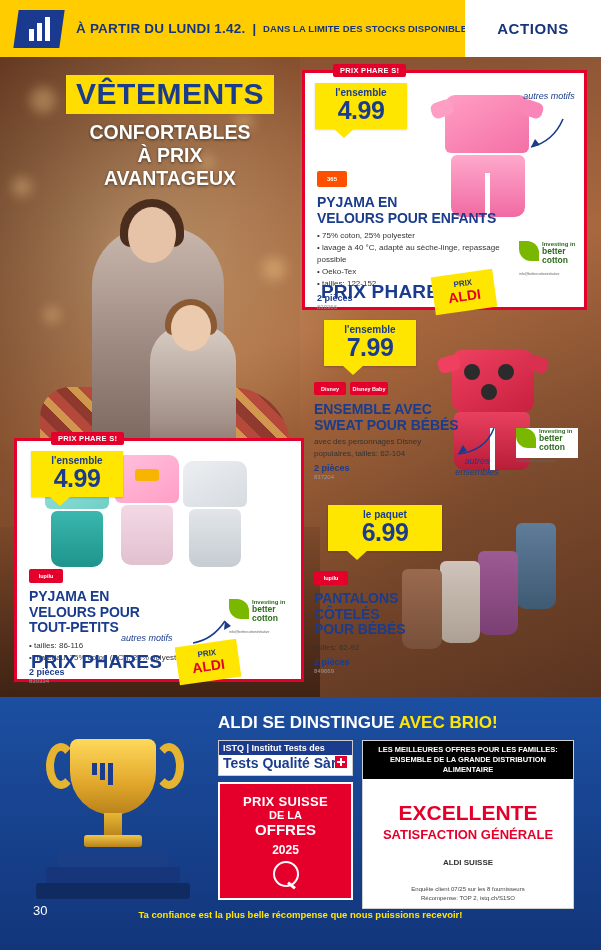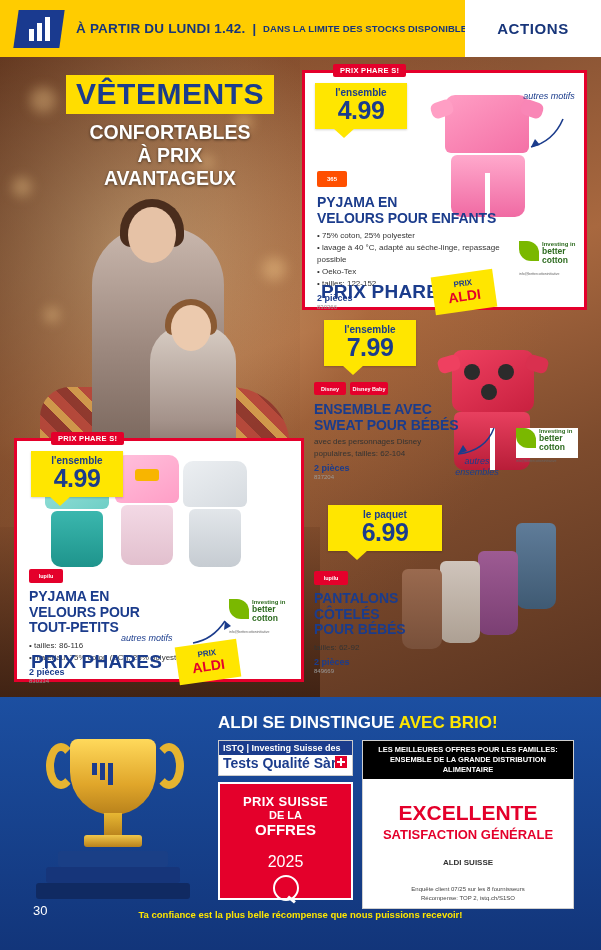--- a/index.html
+++ b/index.html
@@ -216,21 +216,21 @@
   .swiss-cross::after { left: 2px; top: 5px; width: 8px; height: 2px; }
 
   .prix-suisse {
     position: absolute; left: 218px; top: 85px; width: 135px; height: 118px;
     background: #e4002b; border: 2px solid #ffffff;
     color: #fff; text-align: center; padding-top: 10px;
   }
   .prix-suisse .l1 { font-size: 13px; font-weight: bold; letter-spacing: .3px; }
   .prix-suisse .l2 { font-size: 11px; font-weight: bold; }
   .prix-suisse .l3 { font-size: 15px; font-weight: bold; }
-  .prix-suisse .l4 { font-size: 16px; font-weight: normal; margin-top: 15px; }
+  .prix-suisse .l4 { font-size: 12px; font-weight: bold; margin-top: 5px; }
   .prix-suisse .q {
     margin: 4px auto 0; width: 26px; height: 26px; border: 2px solid #fff; border-radius: 50%;
     position: relative;
   }
   .prix-suisse .q::after {
     content: ""; position: absolute; right: 1px; bottom: -2px; width: 9px; height: 3px;
     background: #fff; transform: rotate(40deg);
   }
 
   .right-box {
@@ -538,21 +538,21 @@
       <div class="podium2"></div>
       <div class="podium3"></div>
     </div>
 
     <div class="promo-title">
       <span class="w">ALDI SE DINSTINGUE</span>
       <span class="b">AVEC BRIO!</span>
     </div>
 
     <div class="istq">
-      <div class="top">ISTQ  |  Investing Suisse des</div>
+      <div class="top">ISTQ  |  Institut Tests des</div>
       <div class="bot">
         <span>Tests Qualité Sàrl</span>
         <span class="swiss-cross"></span>
       </div>
     </div>
 
     <div class="prix-suisse">
       <div class="l1">PRIX SUISSE</div>
       <div class="l2">DE LA</div>
       <div class="l3">OFFRES</div>

